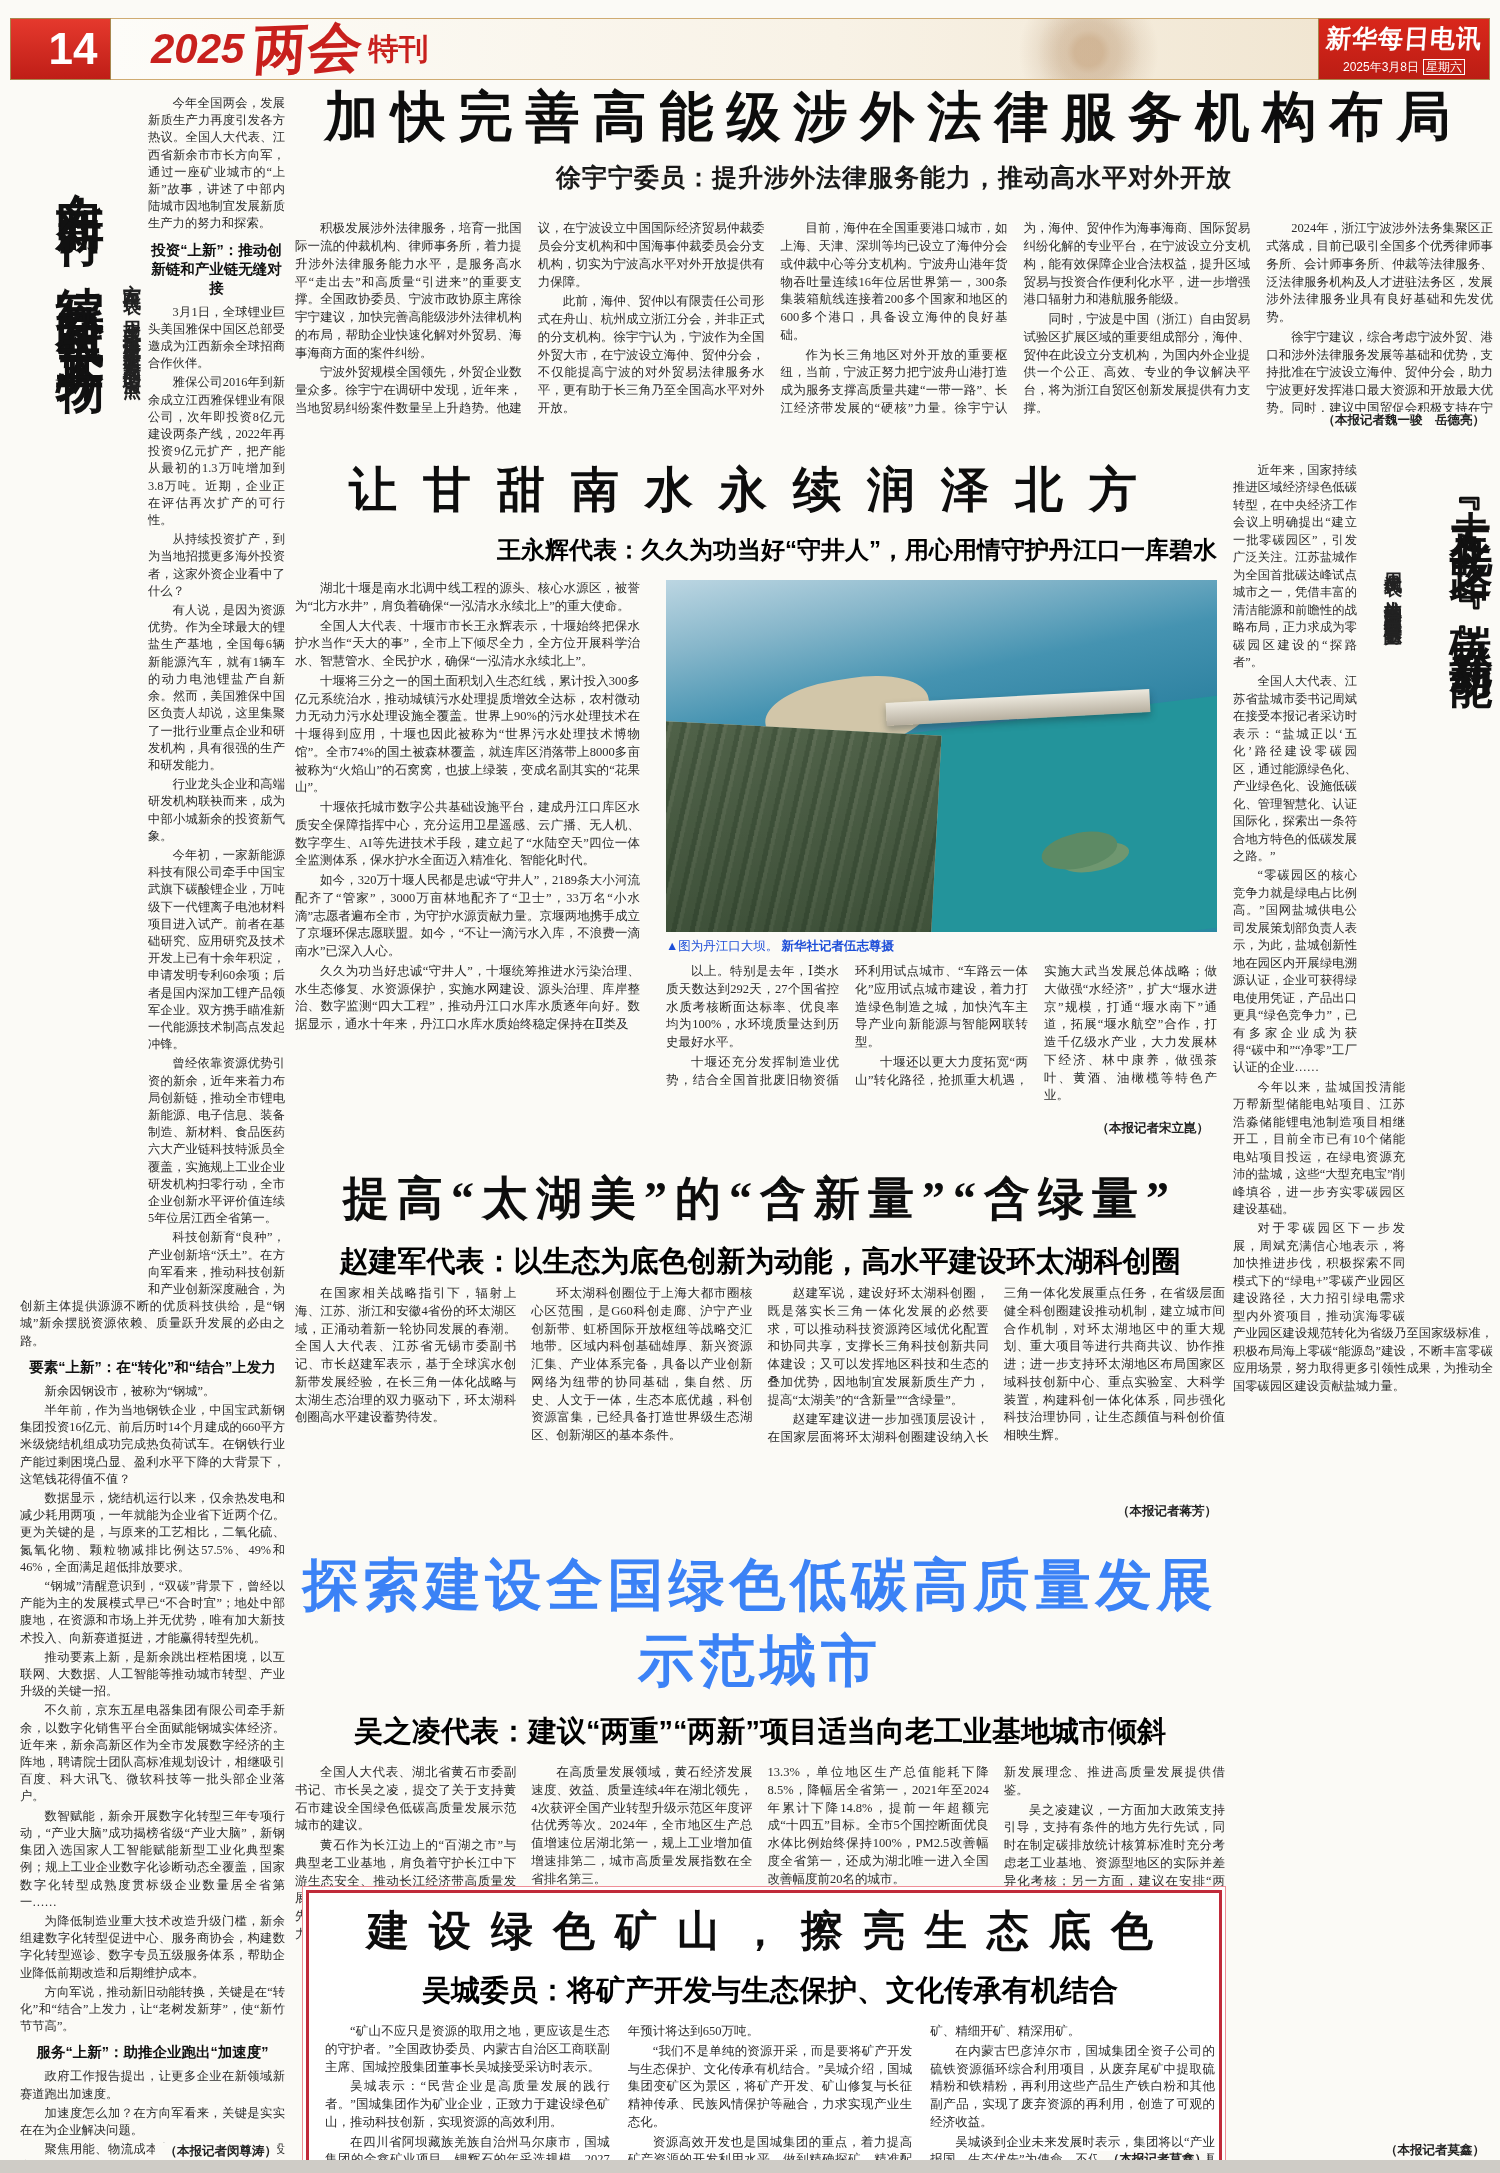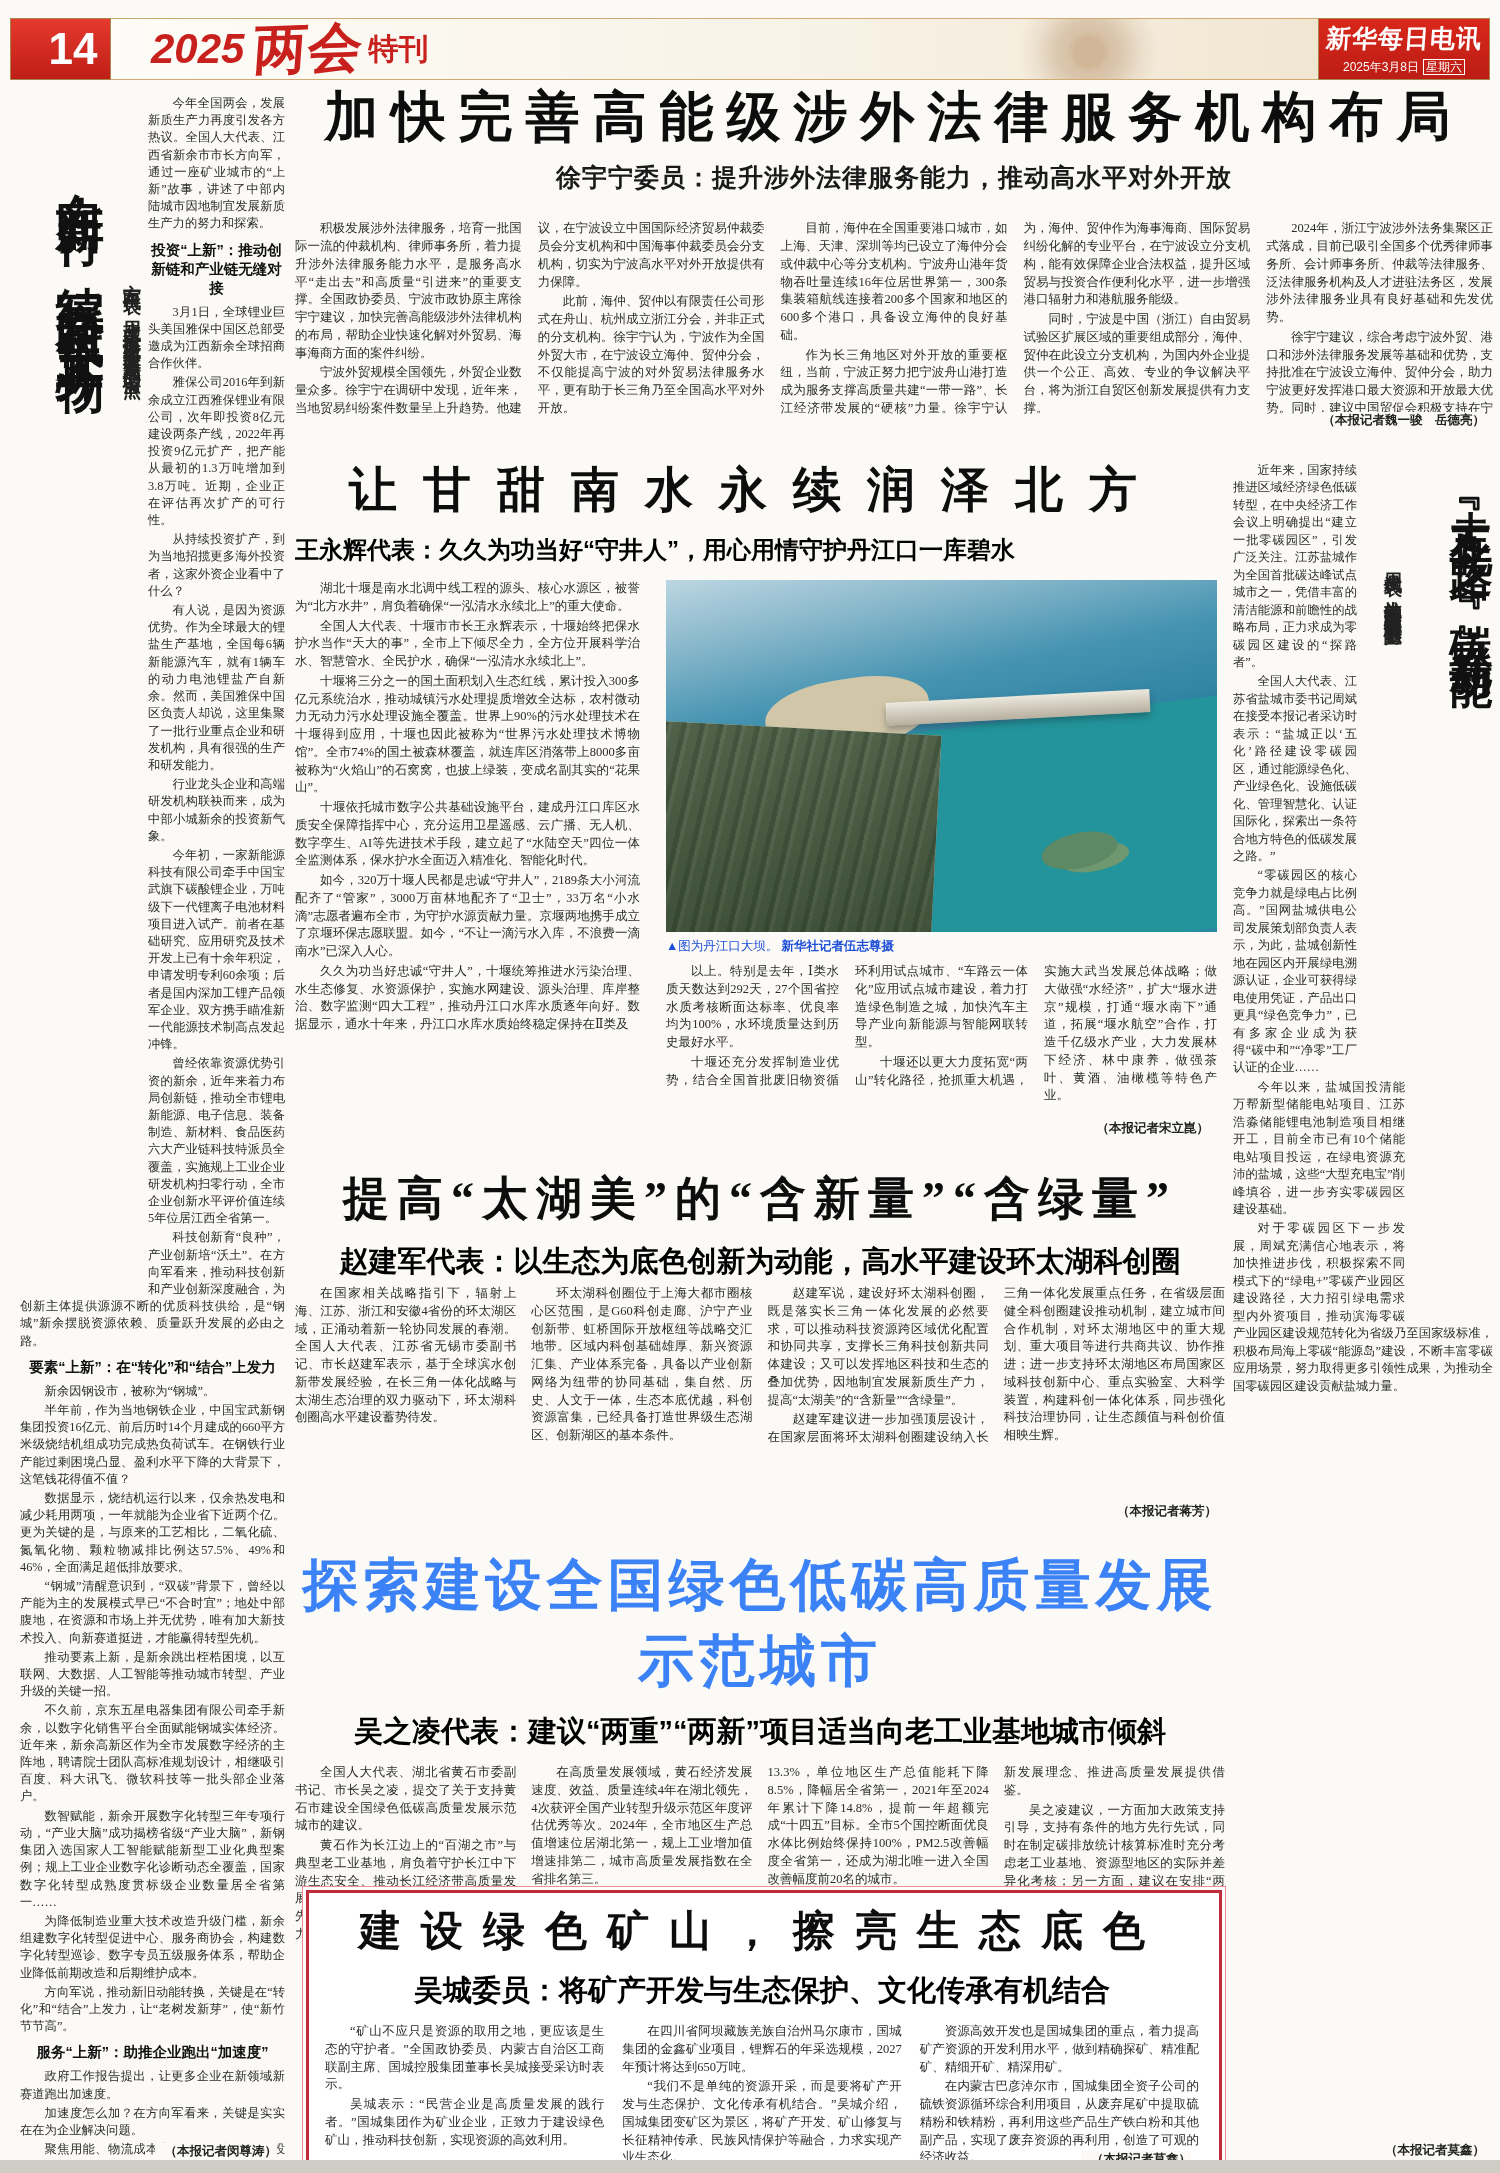--- a/index.html
+++ b/index.html
@@ -43,21 +43,21 @@
   
   .artB{position:absolute;left:295px;top:88px;width:1198px;height:362px;}
   .artB .hl{font-size:54px;font-weight:bold;color:#0d0d0d;text-align:center;letter-spacing:13px;line-height:1.1;}
   .artB .sub{font-size:25px;font-weight:bold;color:#1a1a1a;text-align:center;margin-top:14px;
              font-family:"Liberation Sans","DejaVu Sans",sans-serif;letter-spacing:1px;}
   .artB .body{position:relative;margin-top:26px;height:212px;column-count:5;column-gap:16px;overflow:hidden;}
 
   
   .artC{position:absolute;left:295px;top:458px;width:922px;height:705px;}
   .artC .hl{font-size:48px;font-weight:bold;text-align:center;letter-spacing:26px;color:#0d0d0d;}
-  .artC .sub{font-size:24px;font-weight:bold;text-align:left;margin-top:12px;font-family:"Liberation Sans","DejaVu Sans",sans-serif;}
+  .artC .sub{font-size:24px;font-weight:bold;text-align:right;margin-top:12px;font-family:"Liberation Sans","DejaVu Sans",sans-serif;}
   .artC .grid{display:grid;grid-template-columns:345px 1fr;column-gap:26px;margin-top:14px;position:relative;height:560px;}
   .artC .c1{overflow:hidden;height:560px;}
   .photo{position:relative;width:100%;height:352px;overflow:hidden;
          background:linear-gradient(168deg,#bcd6e2 0%,#86b6ca 16%,#4593b1 33%,#2c81a0 52%,#2a89a2 100%);}
   .ph-water{position:absolute;right:-4%;top:38%;width:62%;height:66%;background:#23949b;transform:skewY(-7deg);}
   .ph-dam{position:absolute;left:40%;top:33%;width:48%;height:6.5%;background:linear-gradient(#ece8dd,#b7af9f);
           transform:rotate(-3deg);box-shadow:0 4px 7px rgba(20,40,50,.35);}
   .ph-shore{position:absolute;left:18%;top:28%;width:30%;height:20%;background:#d2c6a9;border-radius:45%;transform:rotate(-9deg);}
   .ph-town{position:absolute;left:-3%;bottom:-4%;width:52%;height:62%;transform:rotate(3deg);
            background:repeating-linear-gradient(100deg,#93a18b 0 9px,#7c8d76 9px 14px,#aab2a0 14px 18px),
@@ -72,21 +72,21 @@
   .artD .hl{font-size:46px;font-weight:bold;text-align:center;letter-spacing:8px;color:#0d0d0d;}
   .artD .sub,.artE .sub,.artF .sub{font-size:29px;font-weight:bold;text-align:center;margin-top:12px;
         font-family:"Liberation Sans","DejaVu Sans",sans-serif;}
   .artD .body{position:relative;margin-top:3px;height:238px;column-count:4;column-gap:15px;overflow:hidden;}
   .artE{position:absolute;left:295px;top:1548px;width:930px;height:328px;}
   .artE .hl{font-size:56px;font-weight:bold;text-align:center;letter-spacing:5px;color:#3b82f6;}
   .artE .body{position:relative;margin-top:12px;height:208px;column-count:4;column-gap:15px;overflow:hidden;}
 
   
   .artF{position:absolute;left:302px;top:1886px;width:916px;height:276px;border:1px solid #ef8d96;padding:3px;background:#fff;}
-  .artF-in{border:3px solid #c02a3a;height:100%;box-sizing:border-box;padding:10px 20px 6px 16px;position:relative;}
+  .artF-in{border:3px solid #c02a3a;height:100%;box-sizing:border-box;padding:10px 4px 6px 16px;position:relative;}
   .artF .hl{font-size:42px;font-weight:bold;text-align:center;letter-spacing:20px;color:#0d0d0d;}
   .artF .body{position:relative;margin-top:12px;height:148px;column-count:3;column-gap:18px;overflow:hidden;}
 
   
   .artG{position:absolute;left:1233px;top:462px;width:260px;height:1700px;overflow:hidden;}
   .artG-head{float:right;width:88px;height:852px;writing-mode:vertical-rl;font-size:43px;font-weight:bold;color:#111;
              letter-spacing:8px;line-height:1.0;padding-top:14px;box-sizing:border-box;}
   .artG-by{float:right;width:48px;height:610px;writing-mode:vertical-rl;font-size:18px;font-weight:bold;color:#222;
            padding-top:96px;box-sizing:border-box;letter-spacing:2px;font-family:"Liberation Sans","DejaVu Sans",sans-serif;}
   .artG p{font-size:12.3px;line-height:1.42;}

